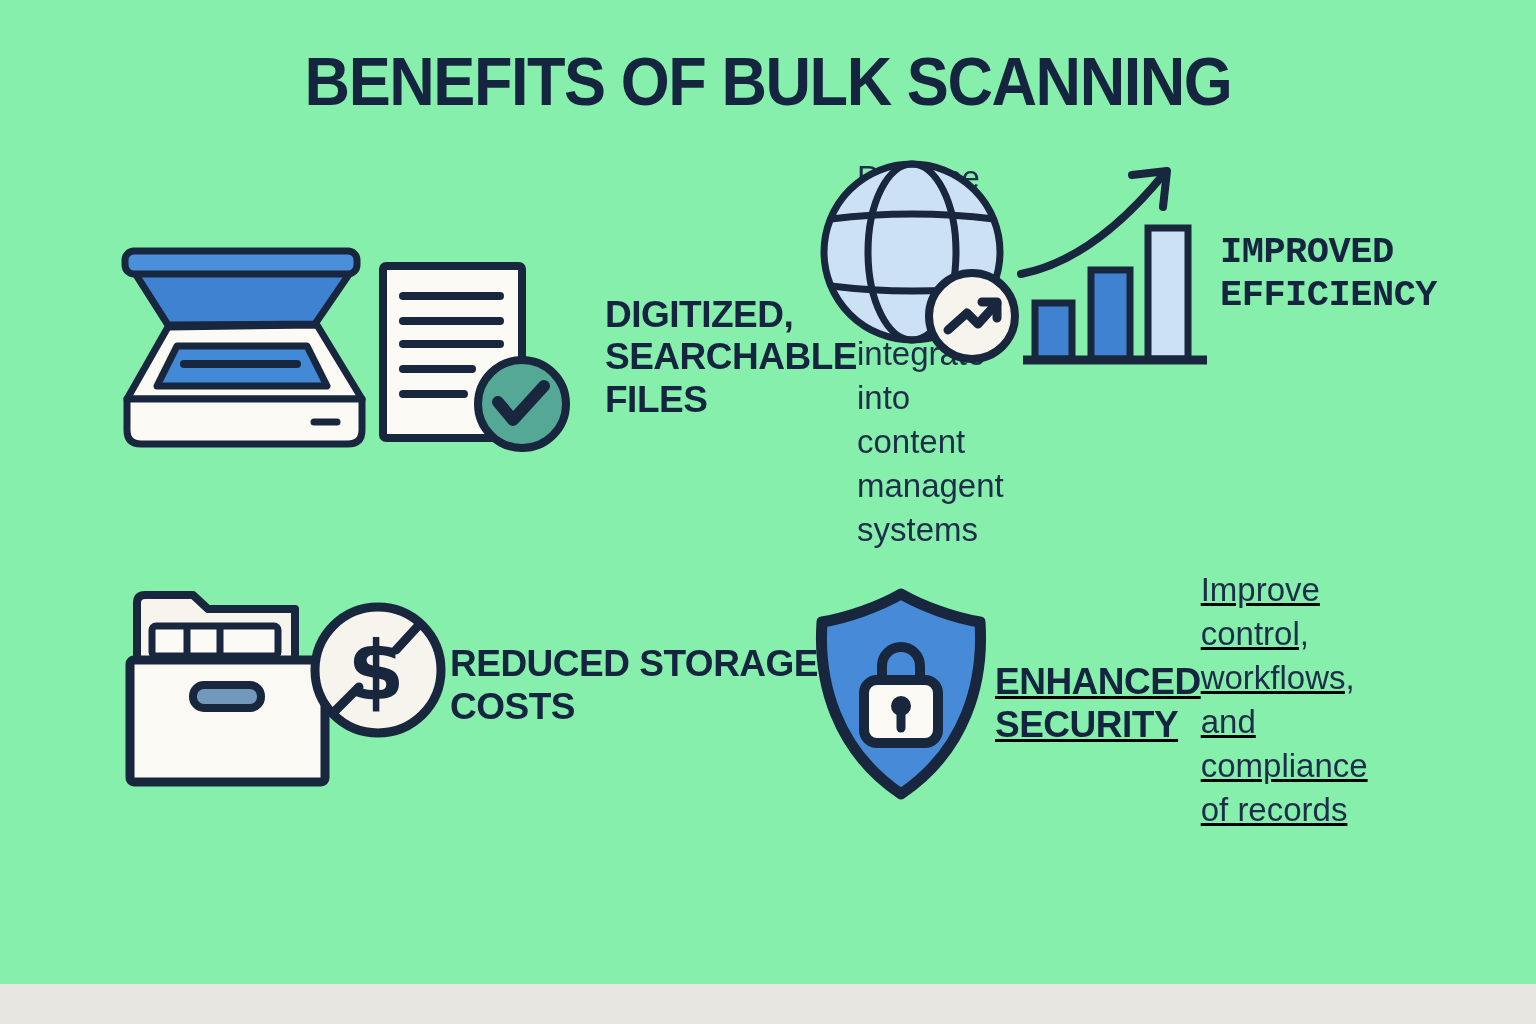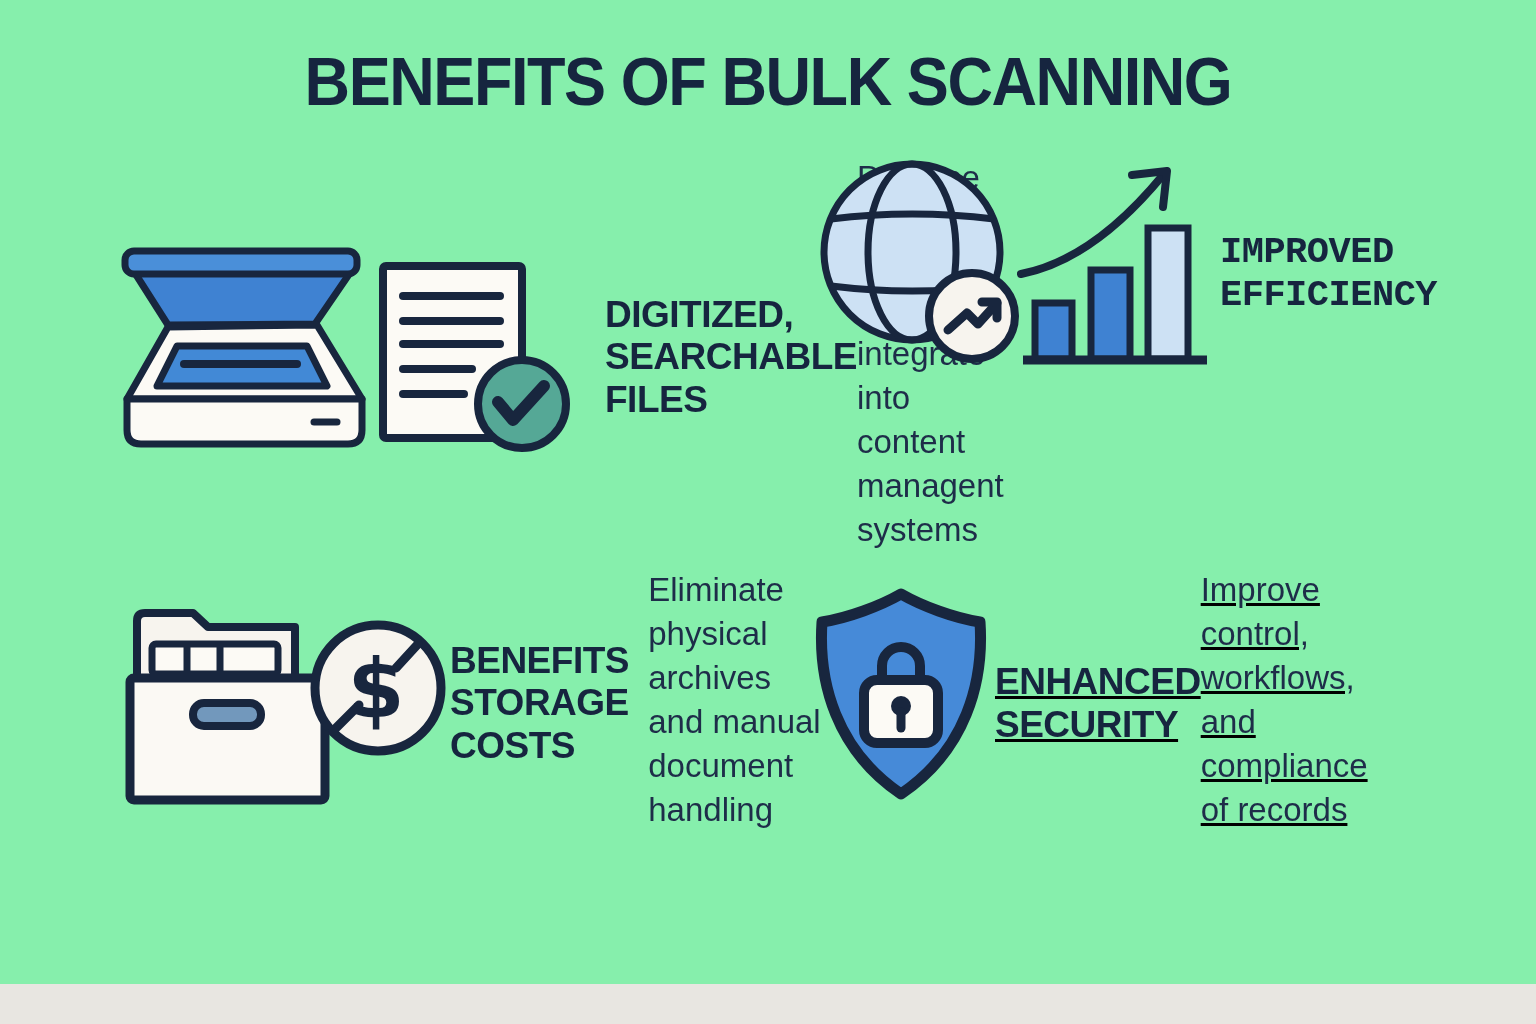--- a/index.html
+++ b/index.html
@@ -156,23 +156,21 @@
         </g>
 
         <g>
           <circle cx="263" cy="88" r="63" fill="#f7f4ee" class="ink" stroke-width="9"></circle>
           <text x="261" y="117" text-anchor="middle" font-family="DejaVu Sans, Liberation Sans, sans-serif" font-size="82" font-weight="bold" fill="#18263e">$</text>
           <line x1="218" y1="131" x2="244" y2="105" stroke="#18263e" stroke-width="9" stroke-linecap="round"></line>
           <line x1="281" y1="68" x2="303" y2="44" stroke="#18263e" stroke-width="9" stroke-linecap="round"></line>
         </g>
       </svg>
     </div>
-    <h2 class="benefit-heading">BENEFITS STORAGE COSTS</h2>
-    <p class="benefit-desc">Eliminate physical archives
-and manual document handling</p>
+    <h2 class="benefit-heading">REDUCED STORAGE COSTS</h2>
   </section>
 
   <section class="card card-4">
     <div class="icon-wrap">
       <svg width="185" height="215" viewBox="0 0 185 215">
         <g>
           <path d="M91 8 C70 20 38 32 12 36 C8 96 26 164 91 208 C156 164 174 96 170 36 C144 32 112 20 91 8 Z" fill="#468ad8" class="ink" stroke-width="11" stroke-linejoin="round"></path>
         </g>
         <g>
           <path d="M72 96 L72 80 A19 19 0 0 1 110 80 L110 96" fill="none" stroke="#18263e" stroke-width="10"></path>

